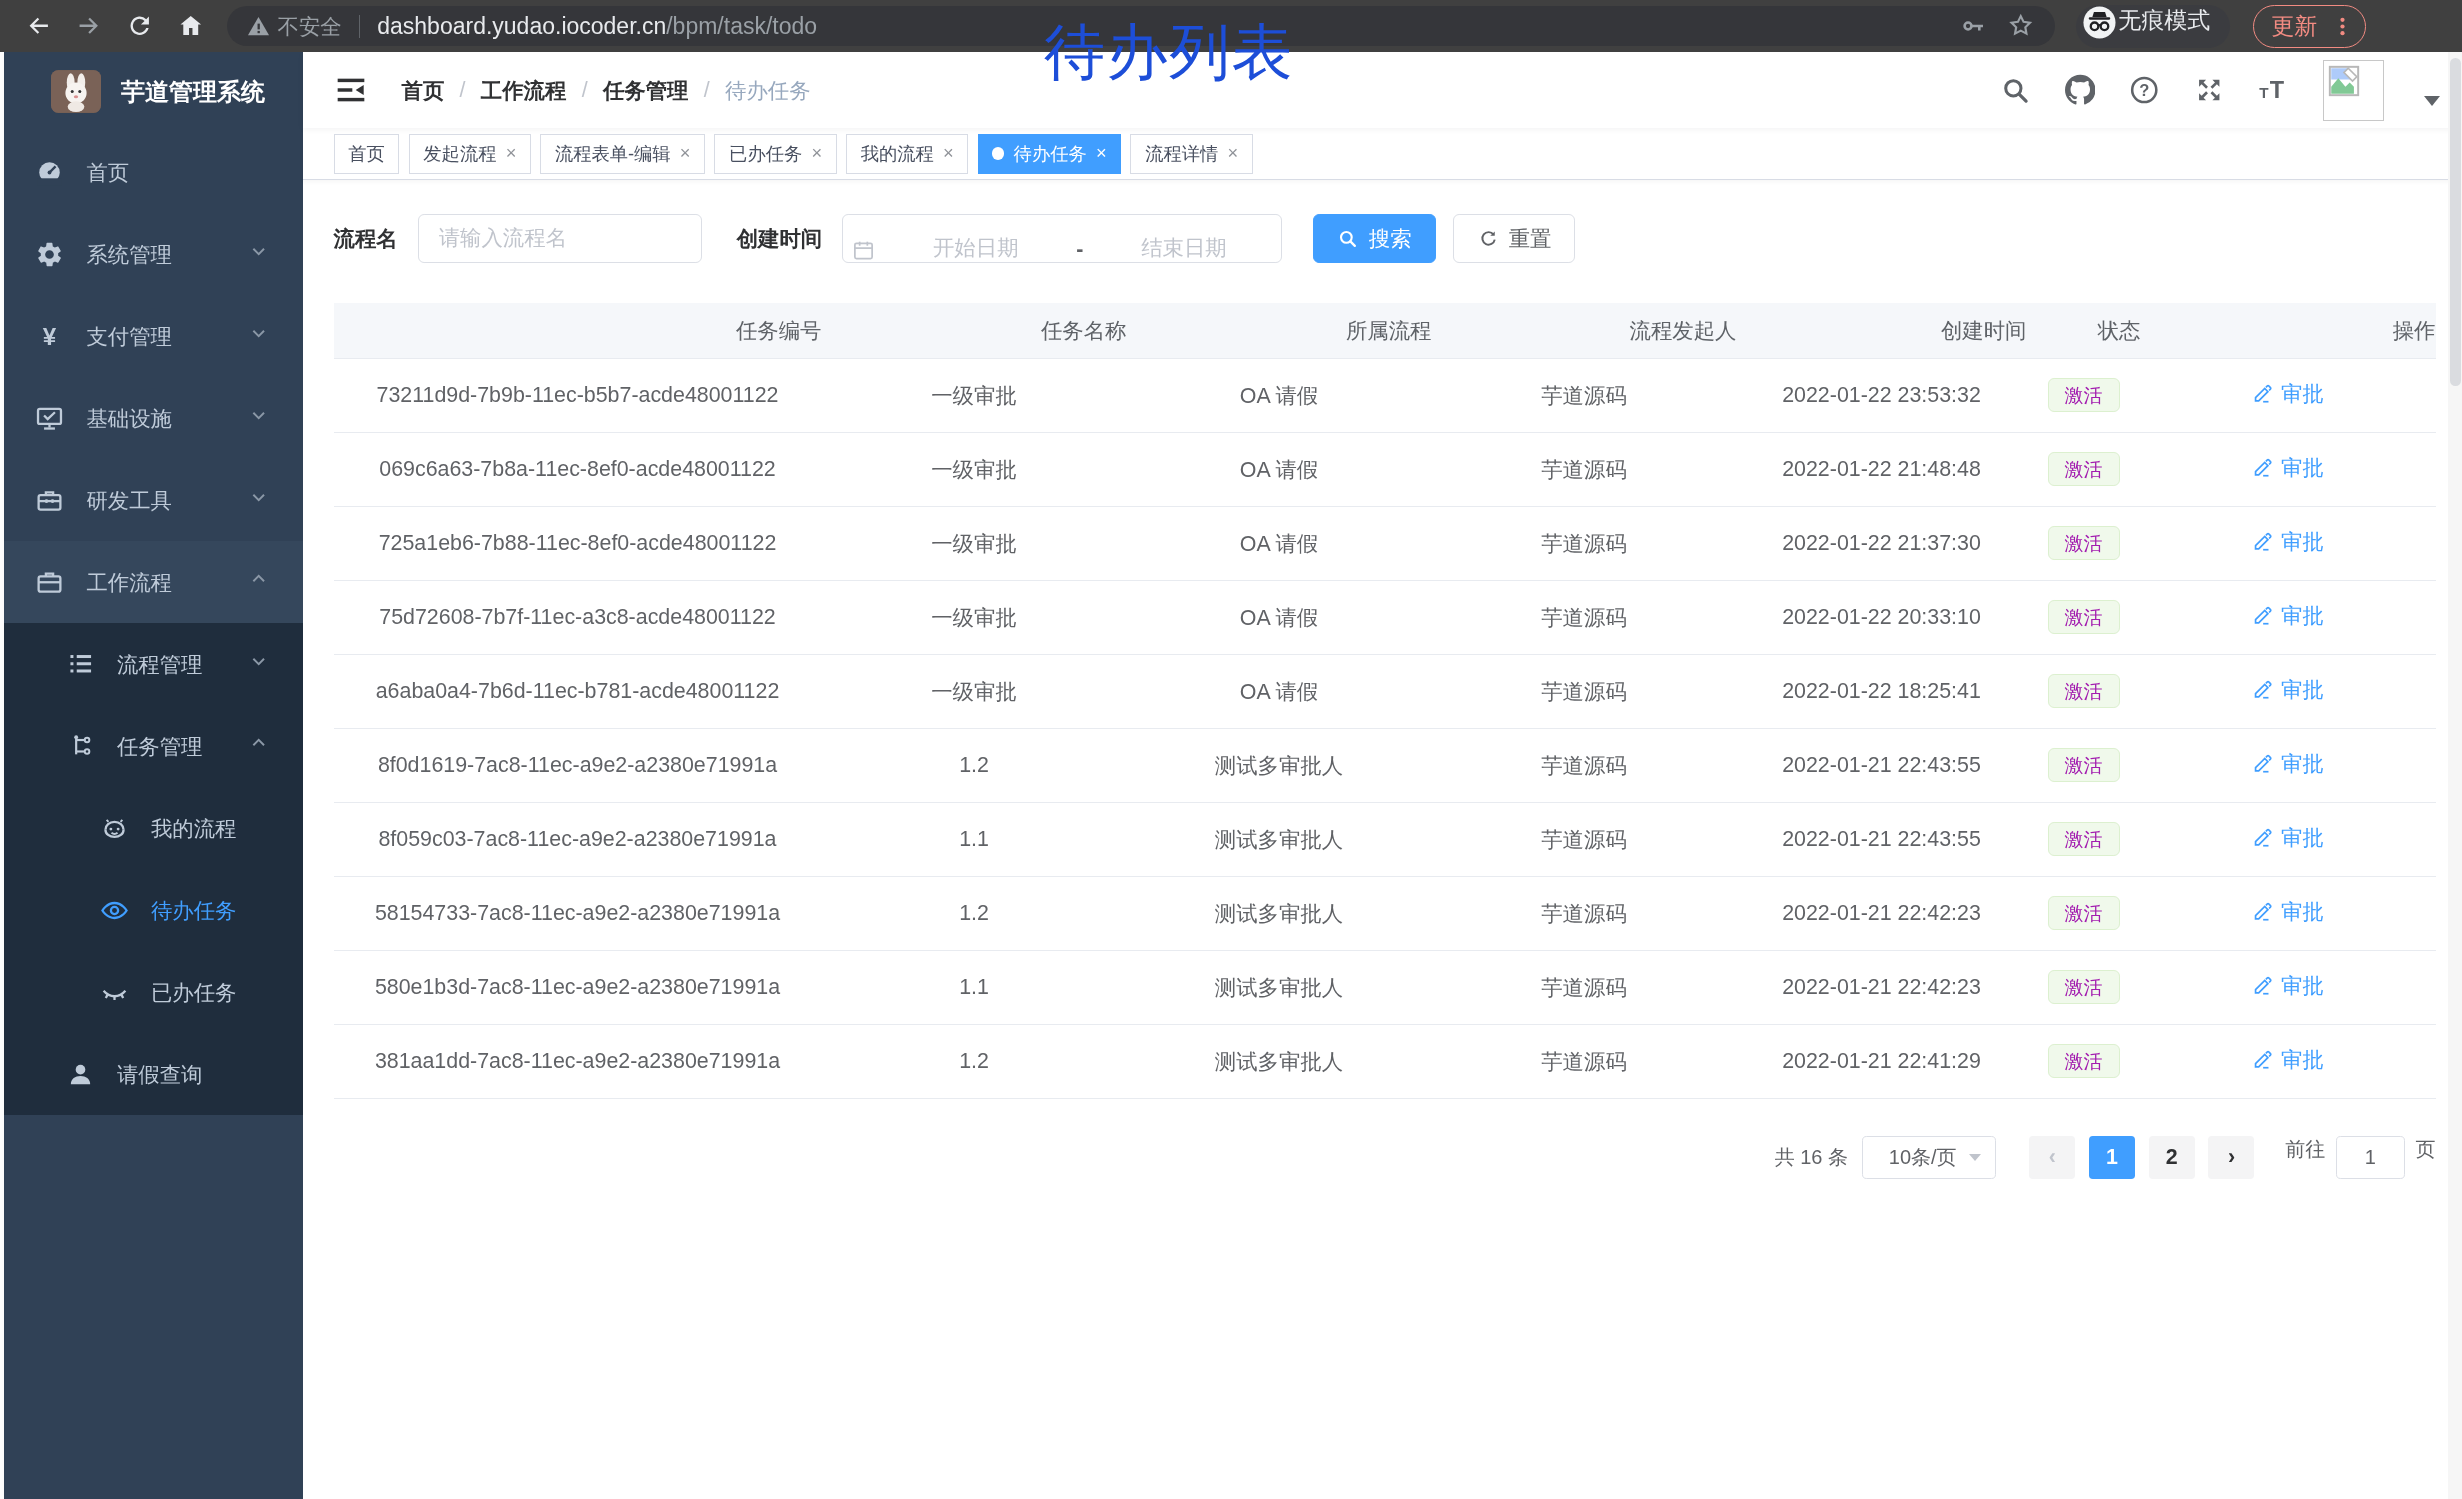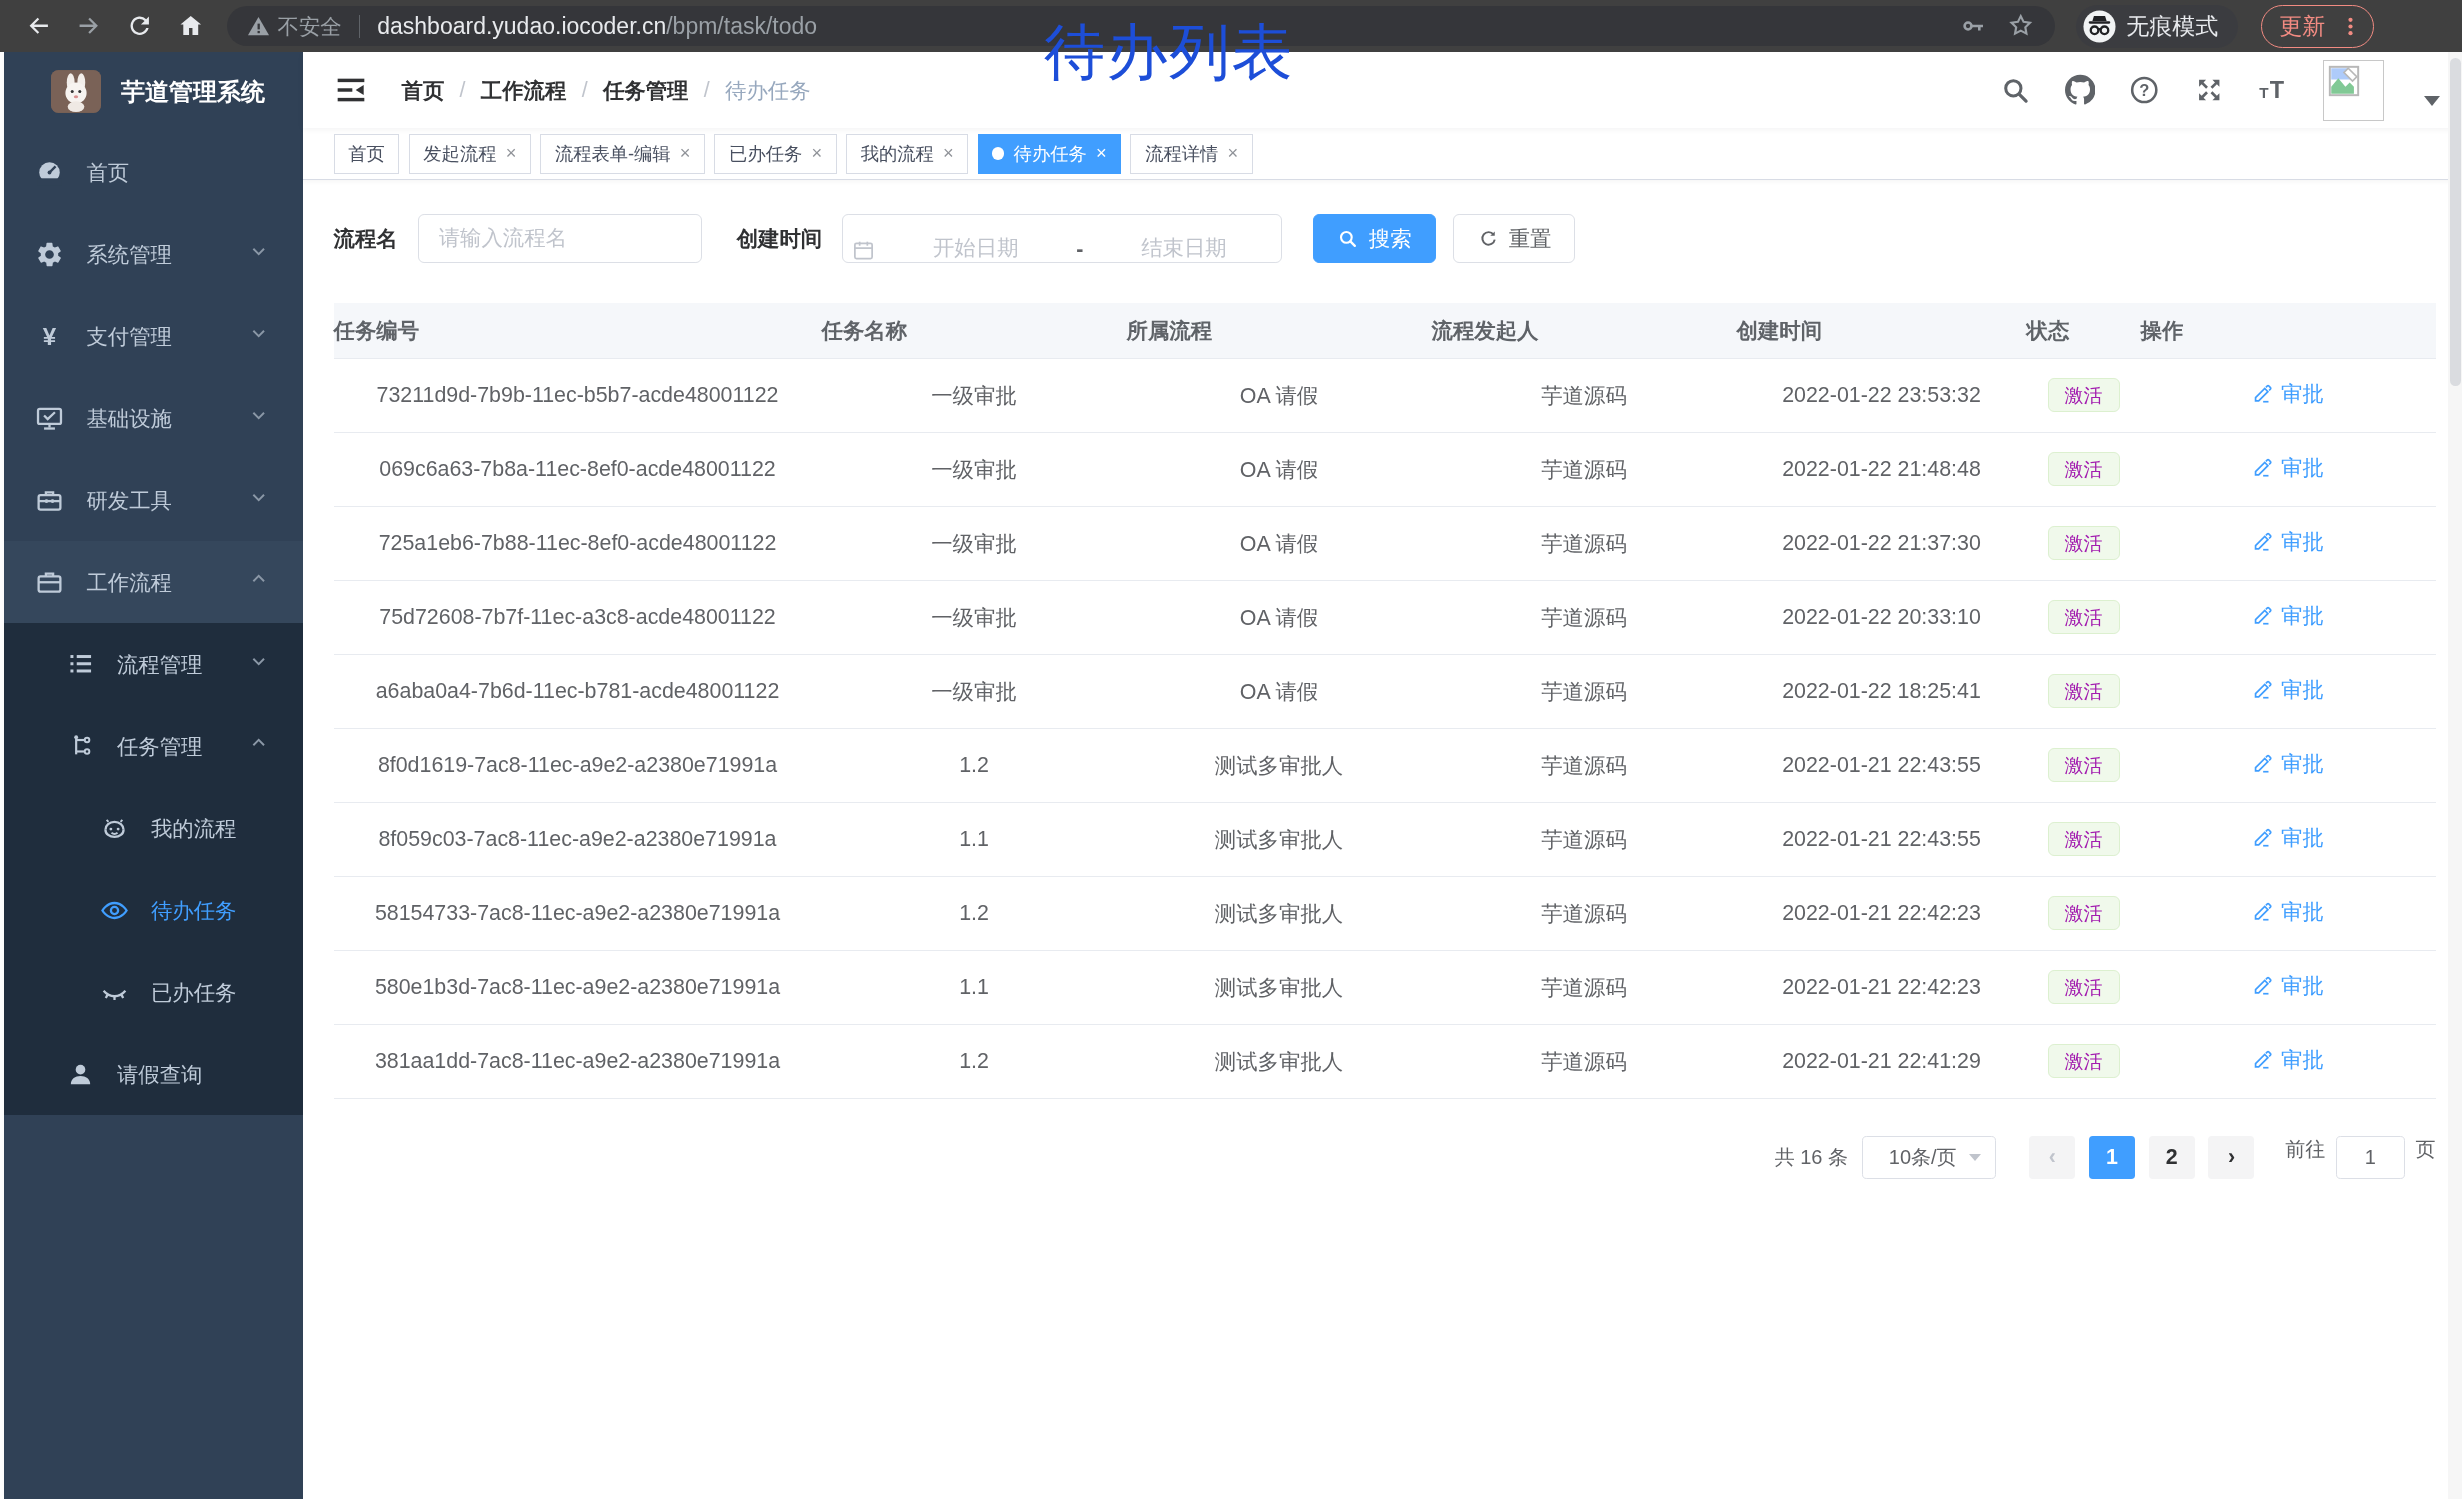--- a/index.html
+++ b/index.html
@@ -11,22 +11,22 @@
   #browser-bar { position:absolute; left:0; top:0; width:2462px; height:52px; background:#404040;
     display:flex; align-items:center; padding:0 17px; gap:7.6px; z-index:5; }
   .bnav { width:43px; height:43px; display:flex; align-items:center; justify-content:center; flex:none; border-radius:50%; }
   #url-pill { height:40px; width:1828px; flex:none; background:#35363a; border-radius:20px;
     display:flex; align-items:center; padding:0 20px; margin-left:7.6px; }
   #url-pill .warn-txt { color:#9aa0a6; font-size:21.4px; margin-left:7.6px; }
   #url-pill .sep { width:1.5px; height:23px; background:#5f6368; margin:0 17px; }
   .url-host { color:#e8eaed; font-size:23px; }
   .url-path { color:#9aa0a6; font-size:23px; }
   #url-pill .spacer { flex:1; }
-  #incog-chip { height:43px; background:#3b3c40; border-radius:21.4px; display:flex; align-items:center;
-    gap:9px; padding:0 20px 0 6.1px; margin-left:13.7px; flex:none; }
+  #incog-chip { height:43px; background:#3b3c40; border-radius:21.4px; display:flex; 
+    gap:1px; padding:0 20px 0 6.1px; margin-left:13.7px; flex:none; }
   #incog-chip .txt { color:#e8eaed; font-size:23px; white-space:nowrap; }
   #update-pill { height:43px; border:1.5px solid #f28b82; border-radius:21.4px; color:#f28b82;
     display:flex; align-items:center; gap:13.7px; padding:0 10.7px 0 17px; margin-left:15.3px; flex:none; font-size:23px; white-space:nowrap; }
 
   
   #annotation { position:absolute; left:1044px; top:19px; font-size:61px; line-height:1.1; color:#1d4ed8;
     z-index:60; font-weight:400; letter-spacing:1.5px; white-space:nowrap; }
 
   
   #app { position:absolute; left:4px; top:52px; width:2462px; height:1448px; display:flex; }
@@ -86,22 +86,22 @@
   #date-range .ph { color:#c0c4cc; font-size:21.4px; flex:1; text-align:center; white-space:nowrap; }
   #date-range .dash { color:#606266; font-size:21.4px; font-weight:bold; }
   .btn { height:49px; border-radius:6.1px; display:inline-flex; align-items:center; gap:10.7px; font-size:21.4px;
     padding:0 23px; cursor:pointer; white-space:nowrap; }
   .btn-primary { background:#409eff; color:#fff; border:1.5px solid #409eff; margin-left:30.5px; }
   .btn-plain { background:#fff; color:#606266; border:1.5px solid #dcdfe6; margin-left:17px; }
   .gap40 { width:35px; flex:none; }
 
   
   #task-table { width:100%; border-collapse:collapse; margin-top:40px; table-layout:fixed; }
-  #task-table thead th { height:55px; background:#f5f7fa; color:#5f6368; font-size:21.4px; font-weight:700;
-    text-align:left; border-bottom:1.5px solid #e8ebf0; }
+  #task-table thead th { height:55px; background:#f5f7fa; color:#5f6368; font-size:21.4px; font-weight:400;
+    text-align:right; border-bottom:1.5px solid #e8ebf0; }
   #task-table tbody td { height:74px; color:#606266; font-size:21.4px; text-align:center;
     border-bottom:1.5px solid #e8ebf0; white-space:nowrap; overflow:hidden; }
   .badge-active { display:inline-block; background:#f0f9eb; border:1.5px solid #dcf0cf; color:#a21caf;
     font-size:19px; border-radius:6.1px; padding:6.9px 16px; line-height:1; }
   .approve-link { color:#409eff; font-size:21.4px; cursor:pointer; display:inline-flex; align-items:center; gap:7.6px; }
 
   
   #pager { display:flex; align-items:center; justify-content:flex-end; margin-top:37px; gap:13.7px; font-size:20px; color:#606266; }
   #page-size { width:134px; height:43px; border:1.5px solid #dcdfe6; border-radius:4.6px; display:flex; align-items:center;
     padding:0 13.7px; color:#606266; cursor:pointer; margin-right:20px; }

